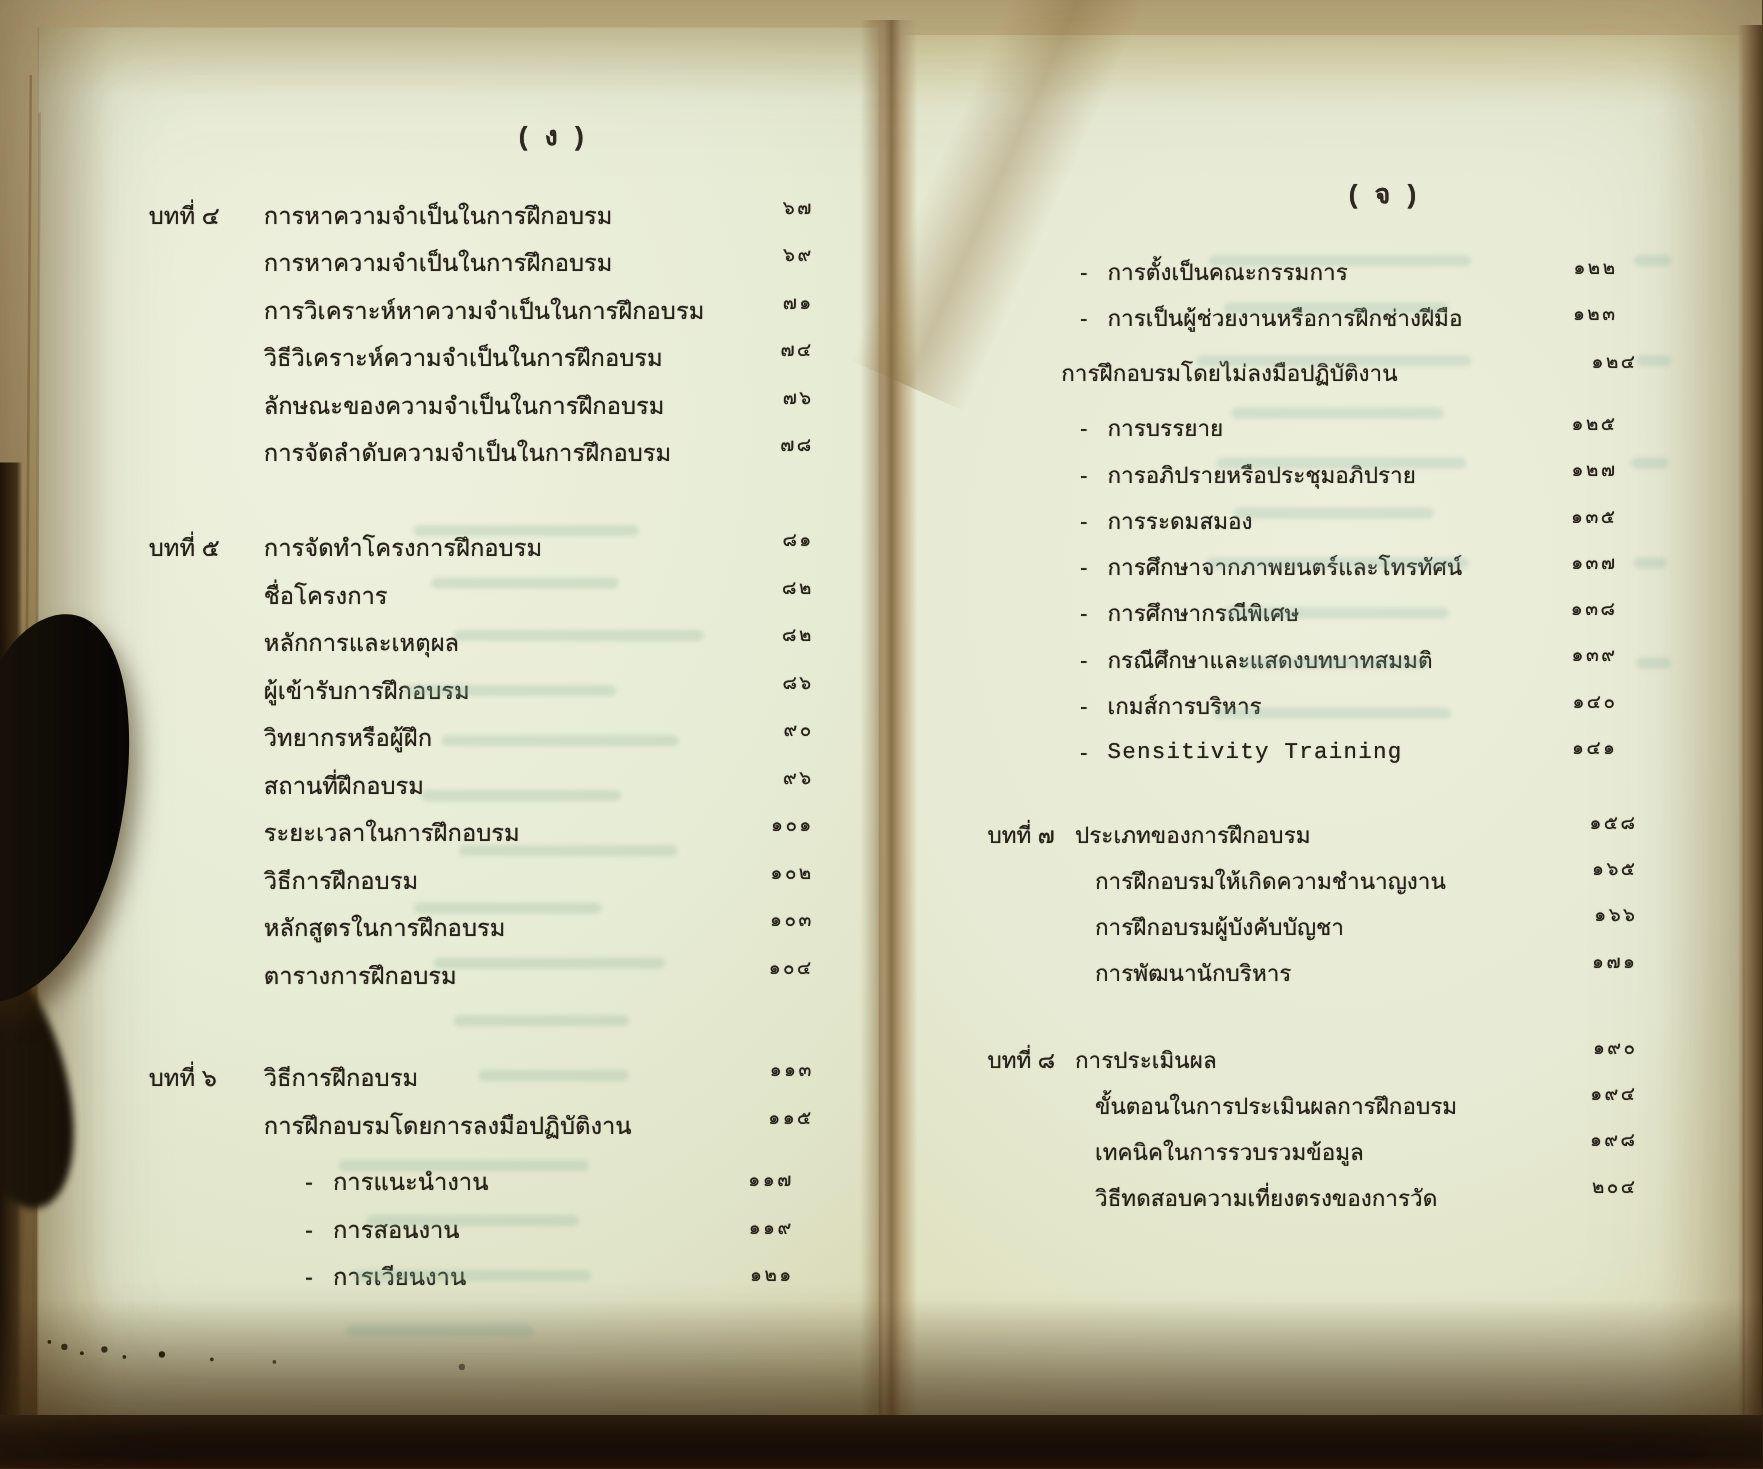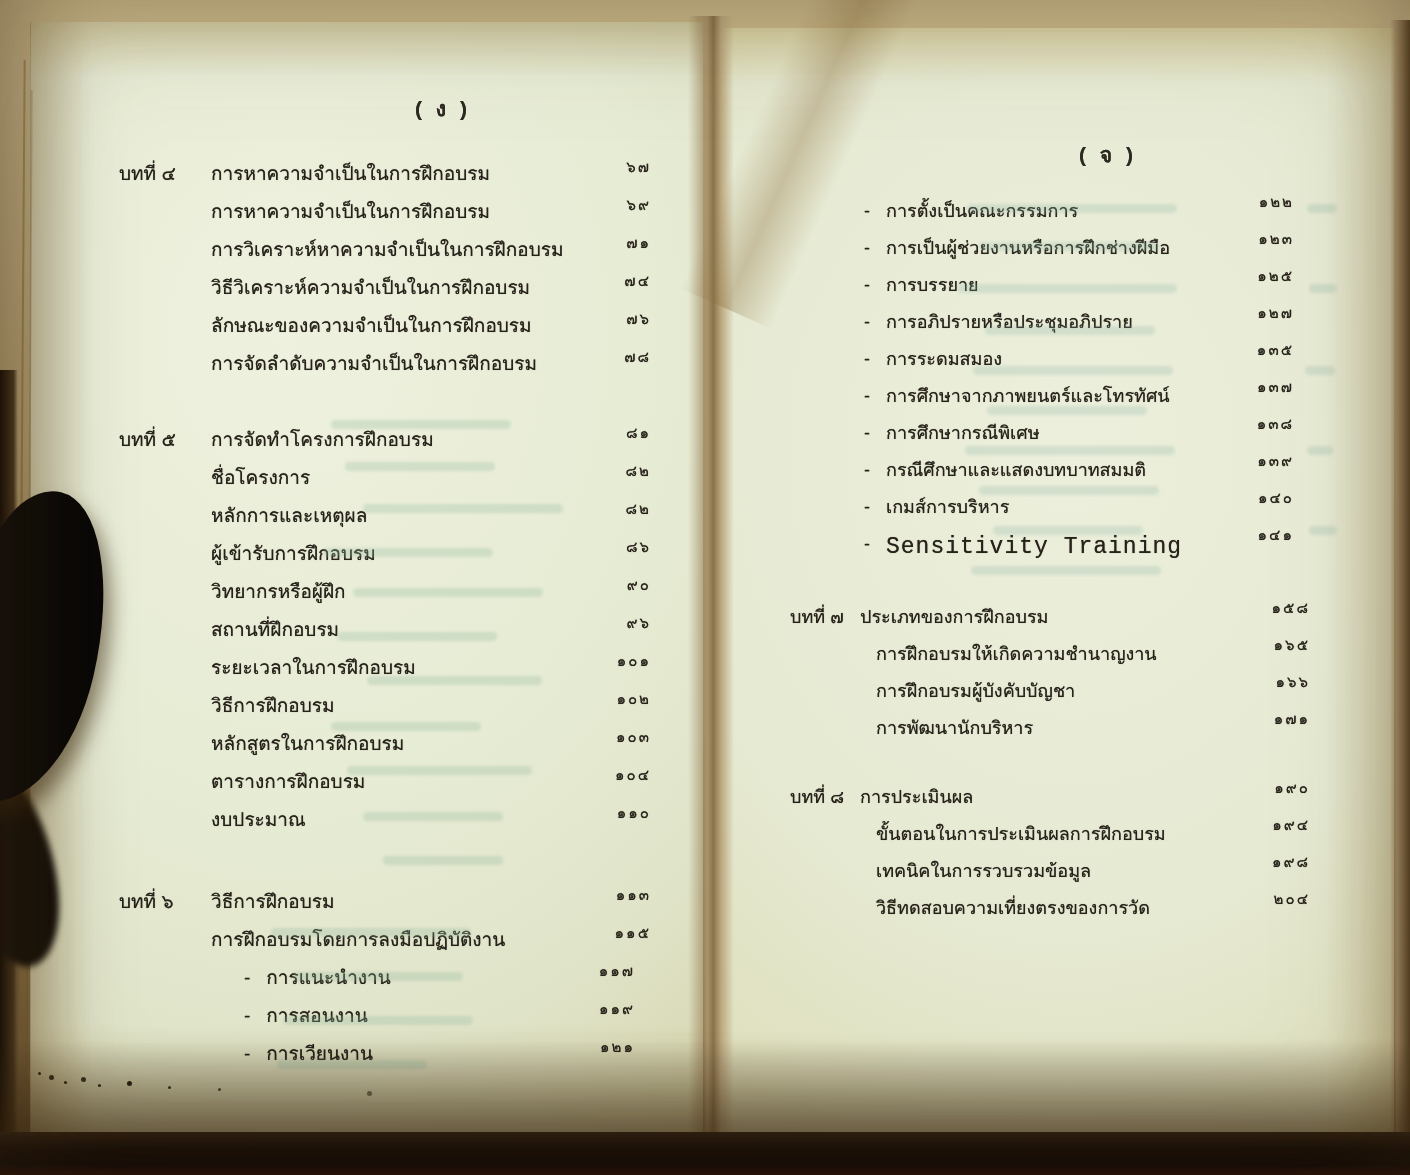--- a/index.html
+++ b/index.html
@@ -37,27 +37,27 @@
   .page-left  .rows{margin:140px 52px 0 88px;}
   .page-right .rows{margin:172px 84px 0 73px;}
   
   .row{display:flex;align-items:flex-start;height:38px;font-size:19px;line-height:1.25;
        color:#26221a;text-shadow:0 0 .7px rgba(40,32,22,.75);white-space:nowrap;}
   .page-right .row{height:37px;font-size:18px;}
   .chap{width:92px;flex:none;}
   .page-right .chap{width:70px;flex:none;}
   .row.sub .txt{margin-left:92px;}
   .page-right .row.sub .txt{margin-left:86px;}
-  .row.dash{padding-left:125px;}
+  .row.dash{padding-left:125px;align-items:center;}
   .page-right .row.dash{padding-left:74px;}
   .page-right .row.plain{padding-left:59px;}
   .dash{margin-right:16px;}
   .num{margin-left:auto;font-size:15px;letter-spacing:2px;margin-top:-4px;flex:none;}
   .page-right .num{margin-top:-7px;font-family:Liberation Serif, serif;}
-  .row.latin .txt{font-family:"Liberation Mono","DejaVu Sans Mono",monospace;font-size:23px;letter-spacing:1px;}
+  .row.latin .txt{font-family:"Liberation Mono","DejaVu Sans Mono",monospace;font-size:18px;letter-spacing:1px;}
   
   .gutter{
     position:absolute;left:688px;top:16px;width:46px;height:1122px;
     background:linear-gradient(to right,rgba(0,0,0,0) 0%,rgba(125,95,50,.30) 22%,#a8946d 42%,#8a734b 55%,#bba87f 72%,rgba(0,0,0,0) 100%);
   }
   .gutter-top{
     position:absolute;left:690px;top:-40px;width:200px;height:360px;
     background:linear-gradient(to right,rgba(0,0,0,0) 30%,rgba(140,110,60,.35) 55%,rgba(0,0,0,0) 80%);
     transform:rotate(24deg);pointer-events:none;
   }
@@ -168,24 +168,20 @@
           <span class="txt">วิธีการฝึกอบรม</span>
           <span class="num">๑๐๒</span>
         </div>
         <div class="row sub">
           <span class="txt">หลักสูตรในการฝึกอบรม</span>
           <span class="num">๑๐๓</span>
         </div>
         <div class="row sub">
           <span class="txt">ตารางการฝึกอบรม</span>
           <span class="num">๑๐๔</span>
-        </div>
-        <div class="row sub">
-          <span class="txt">งบประมาณ</span>
-          <span class="num">๑๑๐</span>
         </div>
         <div class="row chapter" style="margin-top: 44px;">
           <span class="chap">บทที่ ๖</span>
           <span class="txt">วิธีการฝึกอบรม</span>
           <span class="num">๑๑๓</span>
         </div>
         <div class="row sub">
           <span class="txt">การฝึกอบรมโดยการลงมือปฏิบัติงาน</span>
           <span class="num">๑๑๕</span>
         </div>
@@ -228,20 +224,24 @@
         <div class="row dash">
           <span class="dash">-</span>
           <span class="txt">การตั้งเป็นคณะกรรมการ</span>
           <span class="num">๑๒๒</span>
         </div>
         <div class="row dash">
           <span class="dash">-</span>
           <span class="txt">การเป็นผู้ช่วยงานหรือการฝึกช่างฝีมือ</span>
           <span class="num">๑๒๓</span>
         </div>
+        <div class="row plain" style="margin-top: 14px;">
+          <span class="txt">การฝึกอบรมโดยไม่ลงมือปฏิบัติงาน</span>
+          <span class="num">๑๒๔</span>
+        </div>
         <div class="row dash">
           <span class="dash">-</span>
           <span class="txt">การบรรยาย</span>
           <span class="num">๑๒๕</span>
         </div>
         <div class="row dash">
           <span class="dash">-</span>
           <span class="txt">การอภิปรายหรือประชุมอภิปราย</span>
           <span class="num">๑๒๗</span>
         </div>

